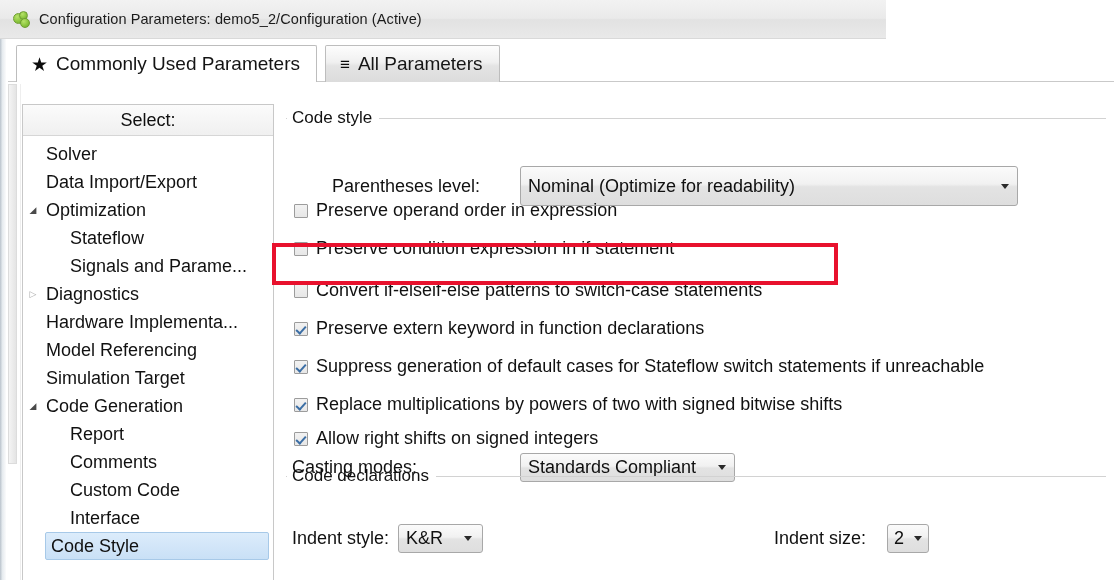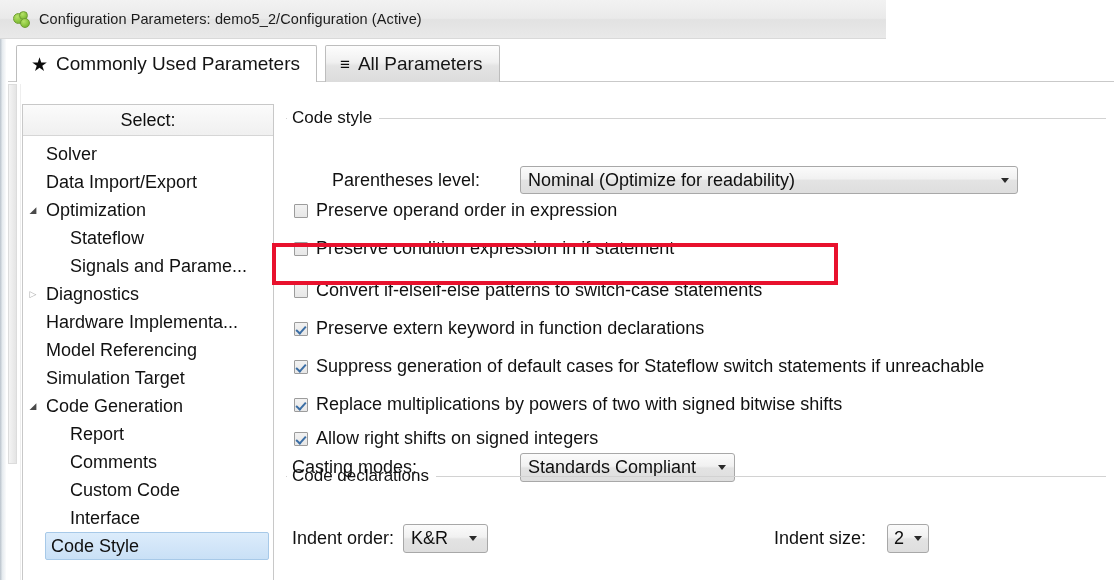--- a/index.html
+++ b/index.html
@@ -232,21 +232,21 @@
     cursor: default;
   }
   .combo .caret {
     position: absolute;
     right: 8px;
     width: 0; height: 0;
     border-left: 4px solid transparent;
     border-right: 4px solid transparent;
     border-top: 5px solid #2a2a2a;
   }
-  .combo.wide { width: 498px; height: 28px; }
+  .combo.wide { width: 498px; height: 40px; }
   .combo.casting { width: 215px; height: 29px; }
   .combo.indentstyle { width: 85px; height: 29px; }
   .combo.indentsize { width: 42px; height: 29px; padding-left: 6px; }
   .combo.indentstyle .caret { right: 10px; }
   .combo.indentsize  .caret { right: 6px; }
 
   
   .cb-row {
     position: absolute;
     display: flex;
@@ -433,21 +433,21 @@
           <span>Standards Compliant</span>
           <span class="caret"></span>
         </span>
       </div>
     </fieldset>
 
     <fieldset class="group group-indent">
       <legend>Code declarations</legend>
 
       <div class="row" style="left:6px; top:38px;">
-        <span class="lbl-field" style="margin-right:9px;">Indent order:</span>
+        <span class="lbl-field" style="margin-right:9px;">Indent style:</span>
         <span class="combo indentstyle">
           <span>K&amp;R</span>
           <span class="caret"></span>
         </span>
       </div>
 
       <div class="row" style="left:488px; top:38px;">
         <span class="lbl-field" style="margin-right:21px;">Indent size:</span>
         <span class="combo indentsize">
           <span>2</span>

